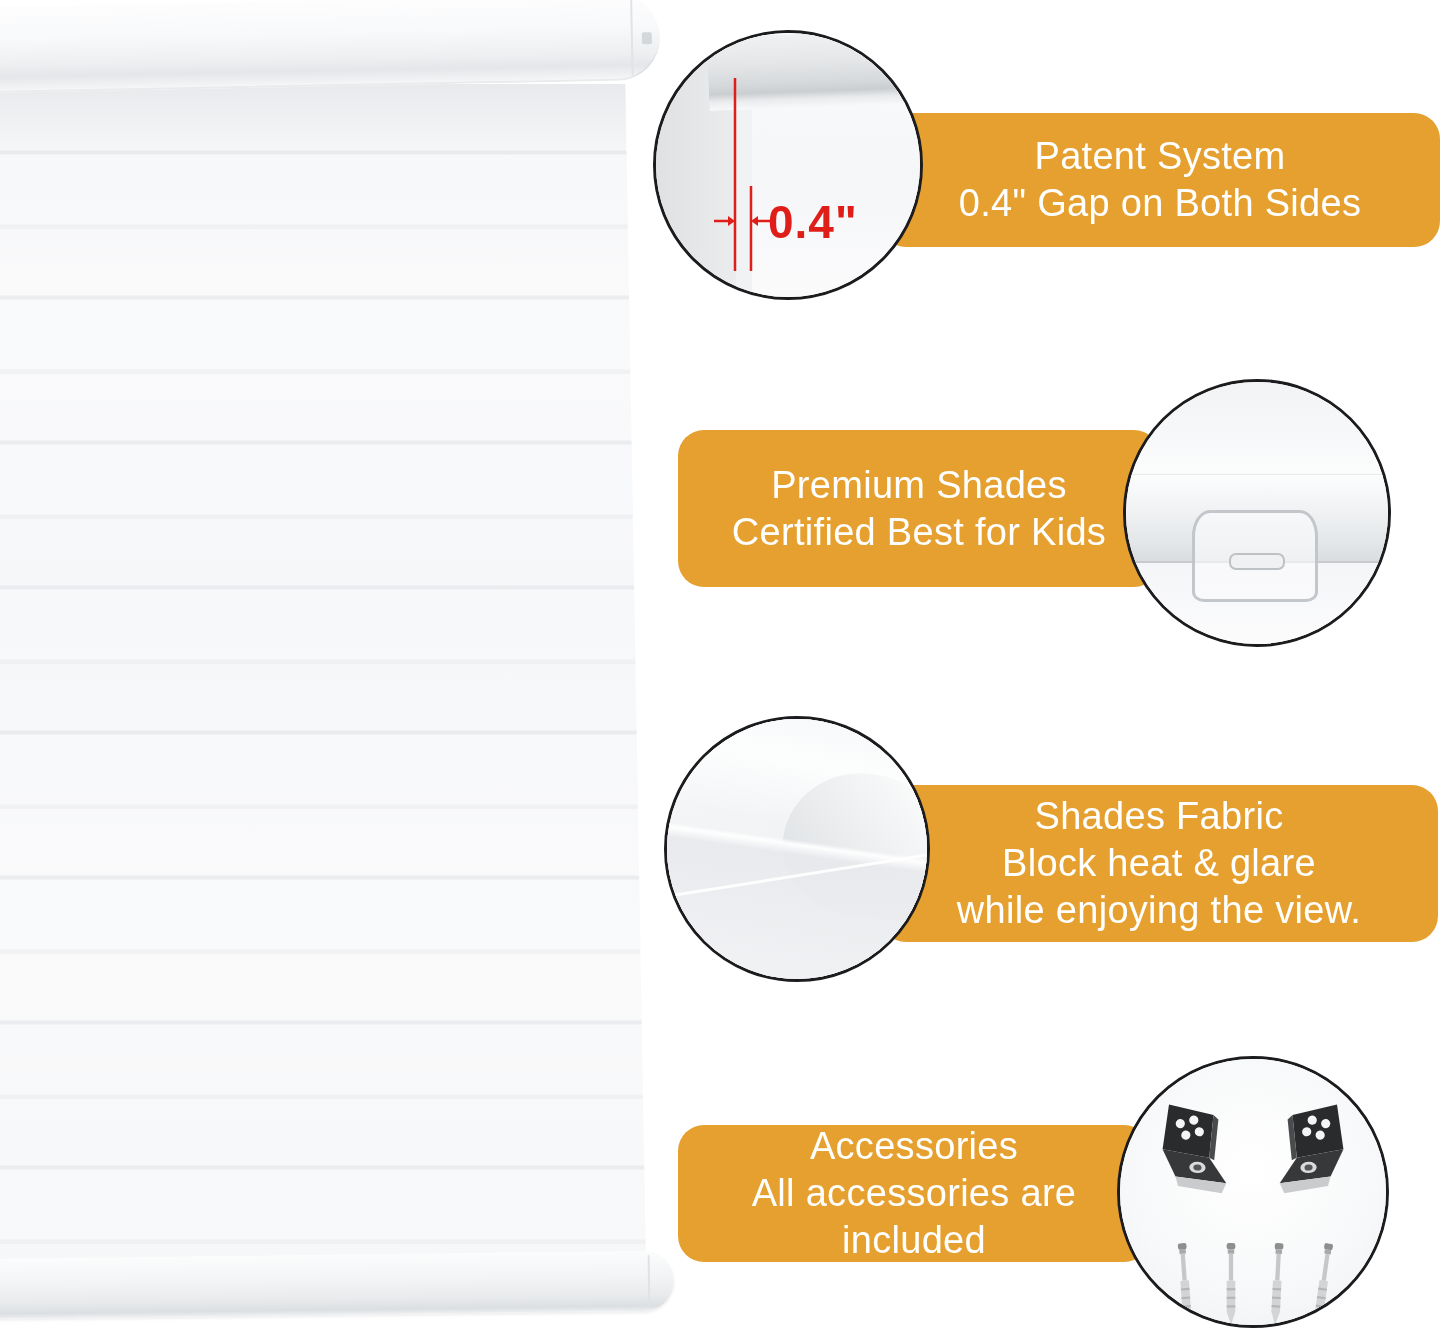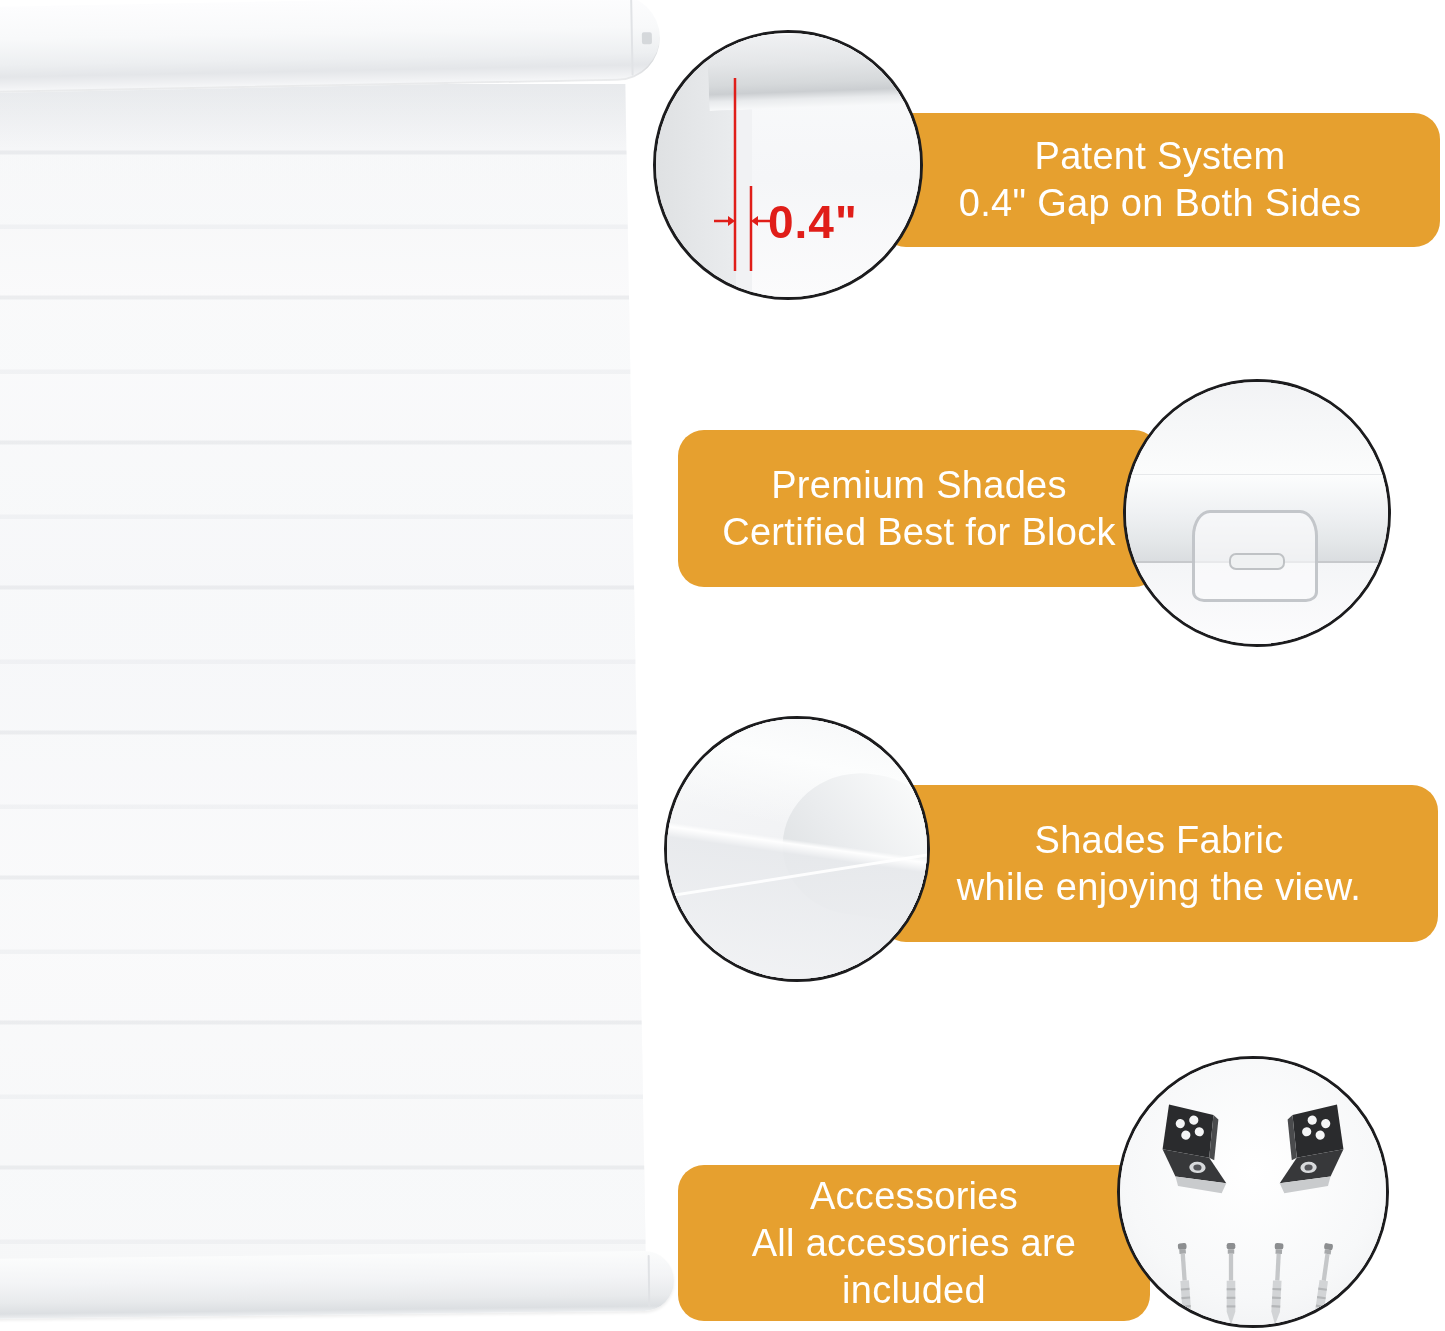--- a/index.html
+++ b/index.html
@@ -65,21 +65,21 @@
     background: var(--banner, #E6A02F);
     color: var(--banner-text, #FFFFFF);
     border-radius: 26px;
     display: flex; flex-direction: column; justify-content: center; align-items: center;
     text-align: center;
     font-size: 38px; line-height: 47px; letter-spacing: 0.3px;
   }
   .banner1 { left: 880px; top: 113px;  width: 560px; height: 134px; }
   .banner2 { left: 678px; top: 430px;  width: 482px; height: 157px; }
   .banner3 { left: 880px; top: 785px;  width: 558px; height: 157px; }
-  .banner4 { left: 678px; top: 1125px; width: 472px; height: 156px; margin-top: 40px; }
+  .banner4 { left: 678px; top: 1125px; width: 472px; height: 137px; }
 
   
   .circle {
     position: absolute; z-index: 3;
     border-radius: 50%;
     border: 3px solid var(--circle-border, #1C1C1E);
     overflow: hidden;
     background: #FDFDFE;
     box-sizing: border-box;
   }
@@ -171,40 +171,41 @@
       <line x1="58" y1="188" x2="72" y2="188" stroke="#E01E19" stroke-width="2.5"></line>
       <polygon points="72,183 72,193 79,188" fill="#E01E19"></polygon>
       <line x1="102" y1="188" x2="116" y2="188" stroke="#E01E19" stroke-width="2.5"></line>
       <polygon points="102,183 102,193 95,188" fill="#E01E19"></polygon>
     </svg>
     <div class="c1-label">0.4"</div>
   </div>
 
   <div class="banner banner2">
     <span>Premium Shades</span>
-    <span>Certified Best for Block</span>
+    <span>Certified Best for Kids</span>
   </div>
   <div class="circle circle2">
     <div class="c2-top"></div>
     <div class="c2-rail"></div>
     <div class="c2-below"></div>
     <div class="c2-handle">
       <div class="c2-slot"></div>
     </div>
   </div>
 
   <div class="circle circle3">
     <div class="c3-base"></div>
     <div class="c3-upper"></div>
     <div class="c3-curl"></div>
     <div class="c3-lower"></div>
     <div class="c3-crease"></div>
   </div>
   <div class="banner banner3">
     <span>Shades Fabric</span>
+    <span>Block heat &amp; glare</span>
     <span>while enjoying the view.</span>
   </div>
 
   <div class="banner banner4">
     <span>Accessories</span>
     <span>All accessories are included</span>
   </div>
   <div class="circle circle4">
     <div class="c4-bg"></div>
 

